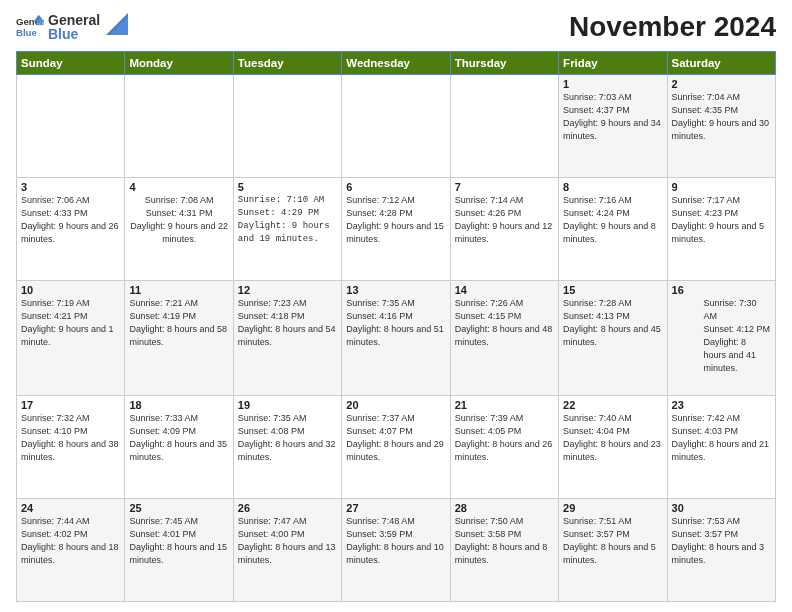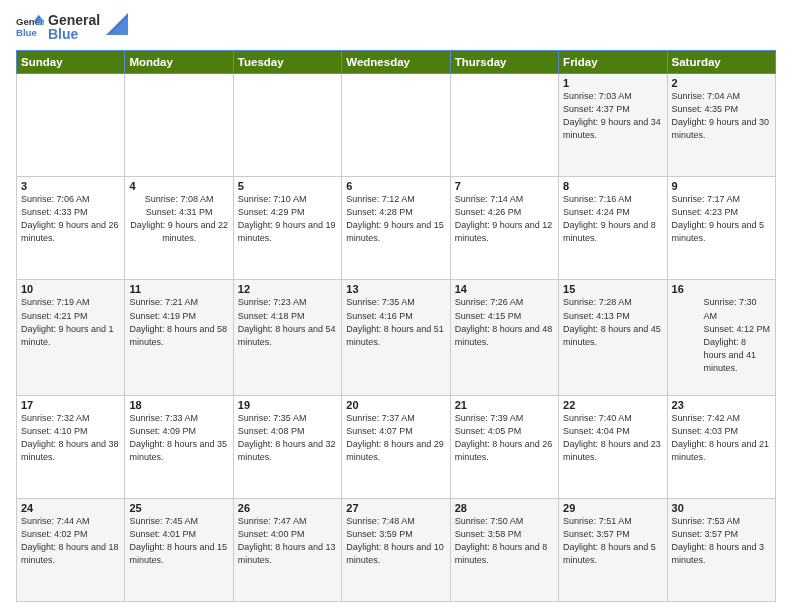--- a/index.html
+++ b/index.html
@@ -108,20 +108,21 @@
       <div style="display:flex;flex-direction:column;line-height:1.15;">
         <span style="font-size:14px;font-weight:bold;color:#333;">General</span>
         <span style="font-size:14px;font-weight:bold;color:#4a7cc7;margin-top:-2px;">Blue</span>
       </div>
       <svg width="22" height="22" viewBox="0 0 22 22" style="margin-left:2px;margin-top:-6px;">
         <polygon points="0,22 22,0 22,22" fill="#4a7cc7"></polygon>
         <polygon points="4,22 22,4 22,22" fill="#5599ee" opacity="0.5"></polygon>
       </svg>
     </div>
     <div class="title-block">
+      <div class="month-title">November 2024</div>
     </div>
   </div>
 
   <div class="calendar">
     <table class="cal-table">
       <thead>
         <tr>
         <th>Sunday</th>
             <th>Monday</th>
             <th>Tuesday</th>
@@ -159,21 +160,21 @@
 Daylight: 9 hours and 26 minutes.</div>
             </td>
             <td>
               <span class="day-num">4</span>
               <div class="day-info" style="white-space: pre-line; text-align: center;">Sunrise: 7:08 AM
 Sunset: 4:31 PM
 Daylight: 9 hours and 22 minutes.</div>
             </td>
             <td>
               <span class="day-num">5</span>
-              <div class="day-info" style="white-space: pre-line;">Sunrise: 7:10 AM
+              <div class="day-info" style="white-space: pre-line; font-family: Liberation Mono, monospace;">Sunrise: 7:10 AM
 Sunset: 4:29 PM
 Daylight: 9 hours and 19 minutes.</div>
             </td>
             <td>
               <span class="day-num">6</span>
               <div class="day-info" style="white-space: pre-line;">Sunrise: 7:12 AM
 Sunset: 4:28 PM
 Daylight: 9 hours and 15 minutes.</div>
             </td>
             <td>

